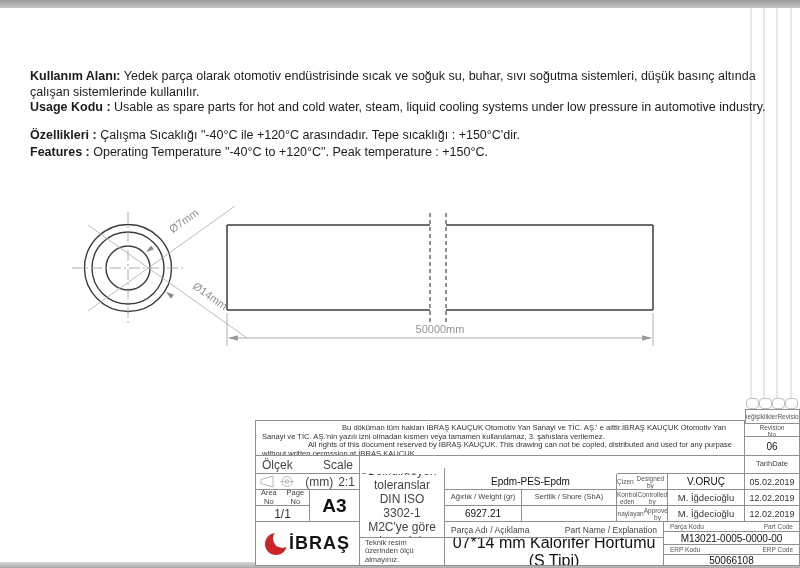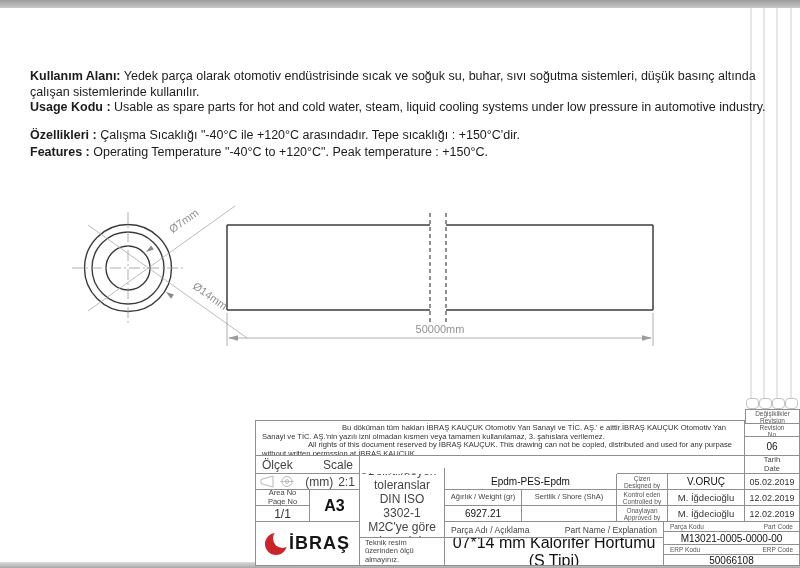--- a/index.html
+++ b/index.html
@@ -27,28 +27,28 @@
   
   .cell { position:absolute; background:#fff; border-right:1px solid #8f8f8f; border-bottom:1px solid #8f8f8f;
           z-index:3; overflow:hidden; display:flex; align-items:center; justify-content:center;
           text-align:center; color:#333; }
   .bl { border-left:1px solid #8f8f8f; } .bt { border-top:1px solid #8f8f8f; }
   .tiny { font-size:6.5px; line-height:7px; color:#555; }
   .small { font-size:7.5px; line-height:8.5px; color:#444; }
   .hdr  { font-size:12px; color:#444; }
   .val  { font-size:10px; color:#111; }
   .between { justify-content:space-between; padding:0 6px; }
-  .stack { flex-direction:column; }
+  .stack { flex-direction:row; }
   #copyright-cell { font-size:7.6px; line-height:8.6px; text-align:left; color:#333;
                     display:block; padding:3px 6px 0 6px; }
   #copyright-cell p.ind1 { text-indent:80px; }
   #copyright-cell p.ind2 { text-indent:46px; }
   .rev-circle { position:absolute; width:13px; height:11px; border:1px solid #c2c2c2;
                 border-radius:4px; background:#fff; z-index:3; }
-  #paper-size-cell { font-size:16px; font-weight:bold; color:#111; }
+  #paper-size-cell { font-size:19px; font-weight:bold; color:#111; }
   #part-name-value-cell { font-size:16px; color:#111; }
   #logo-cell { gap:10px; }
   .logo-c { position:relative; width:22px; height:22px; border-radius:50%; background:#c9252b; flex:0 0 auto; }
   .logo-c::after { content:""; position:absolute; left:8px; top:-4px; width:19px; height:19px;
                    border-radius:50%; background:#fff; }
   .logo-text { font-size:18px; font-weight:800; letter-spacing:1px; color:#161616; margin-left:-8px; position:relative; }
 </style>
 </head>
 <body>
 

